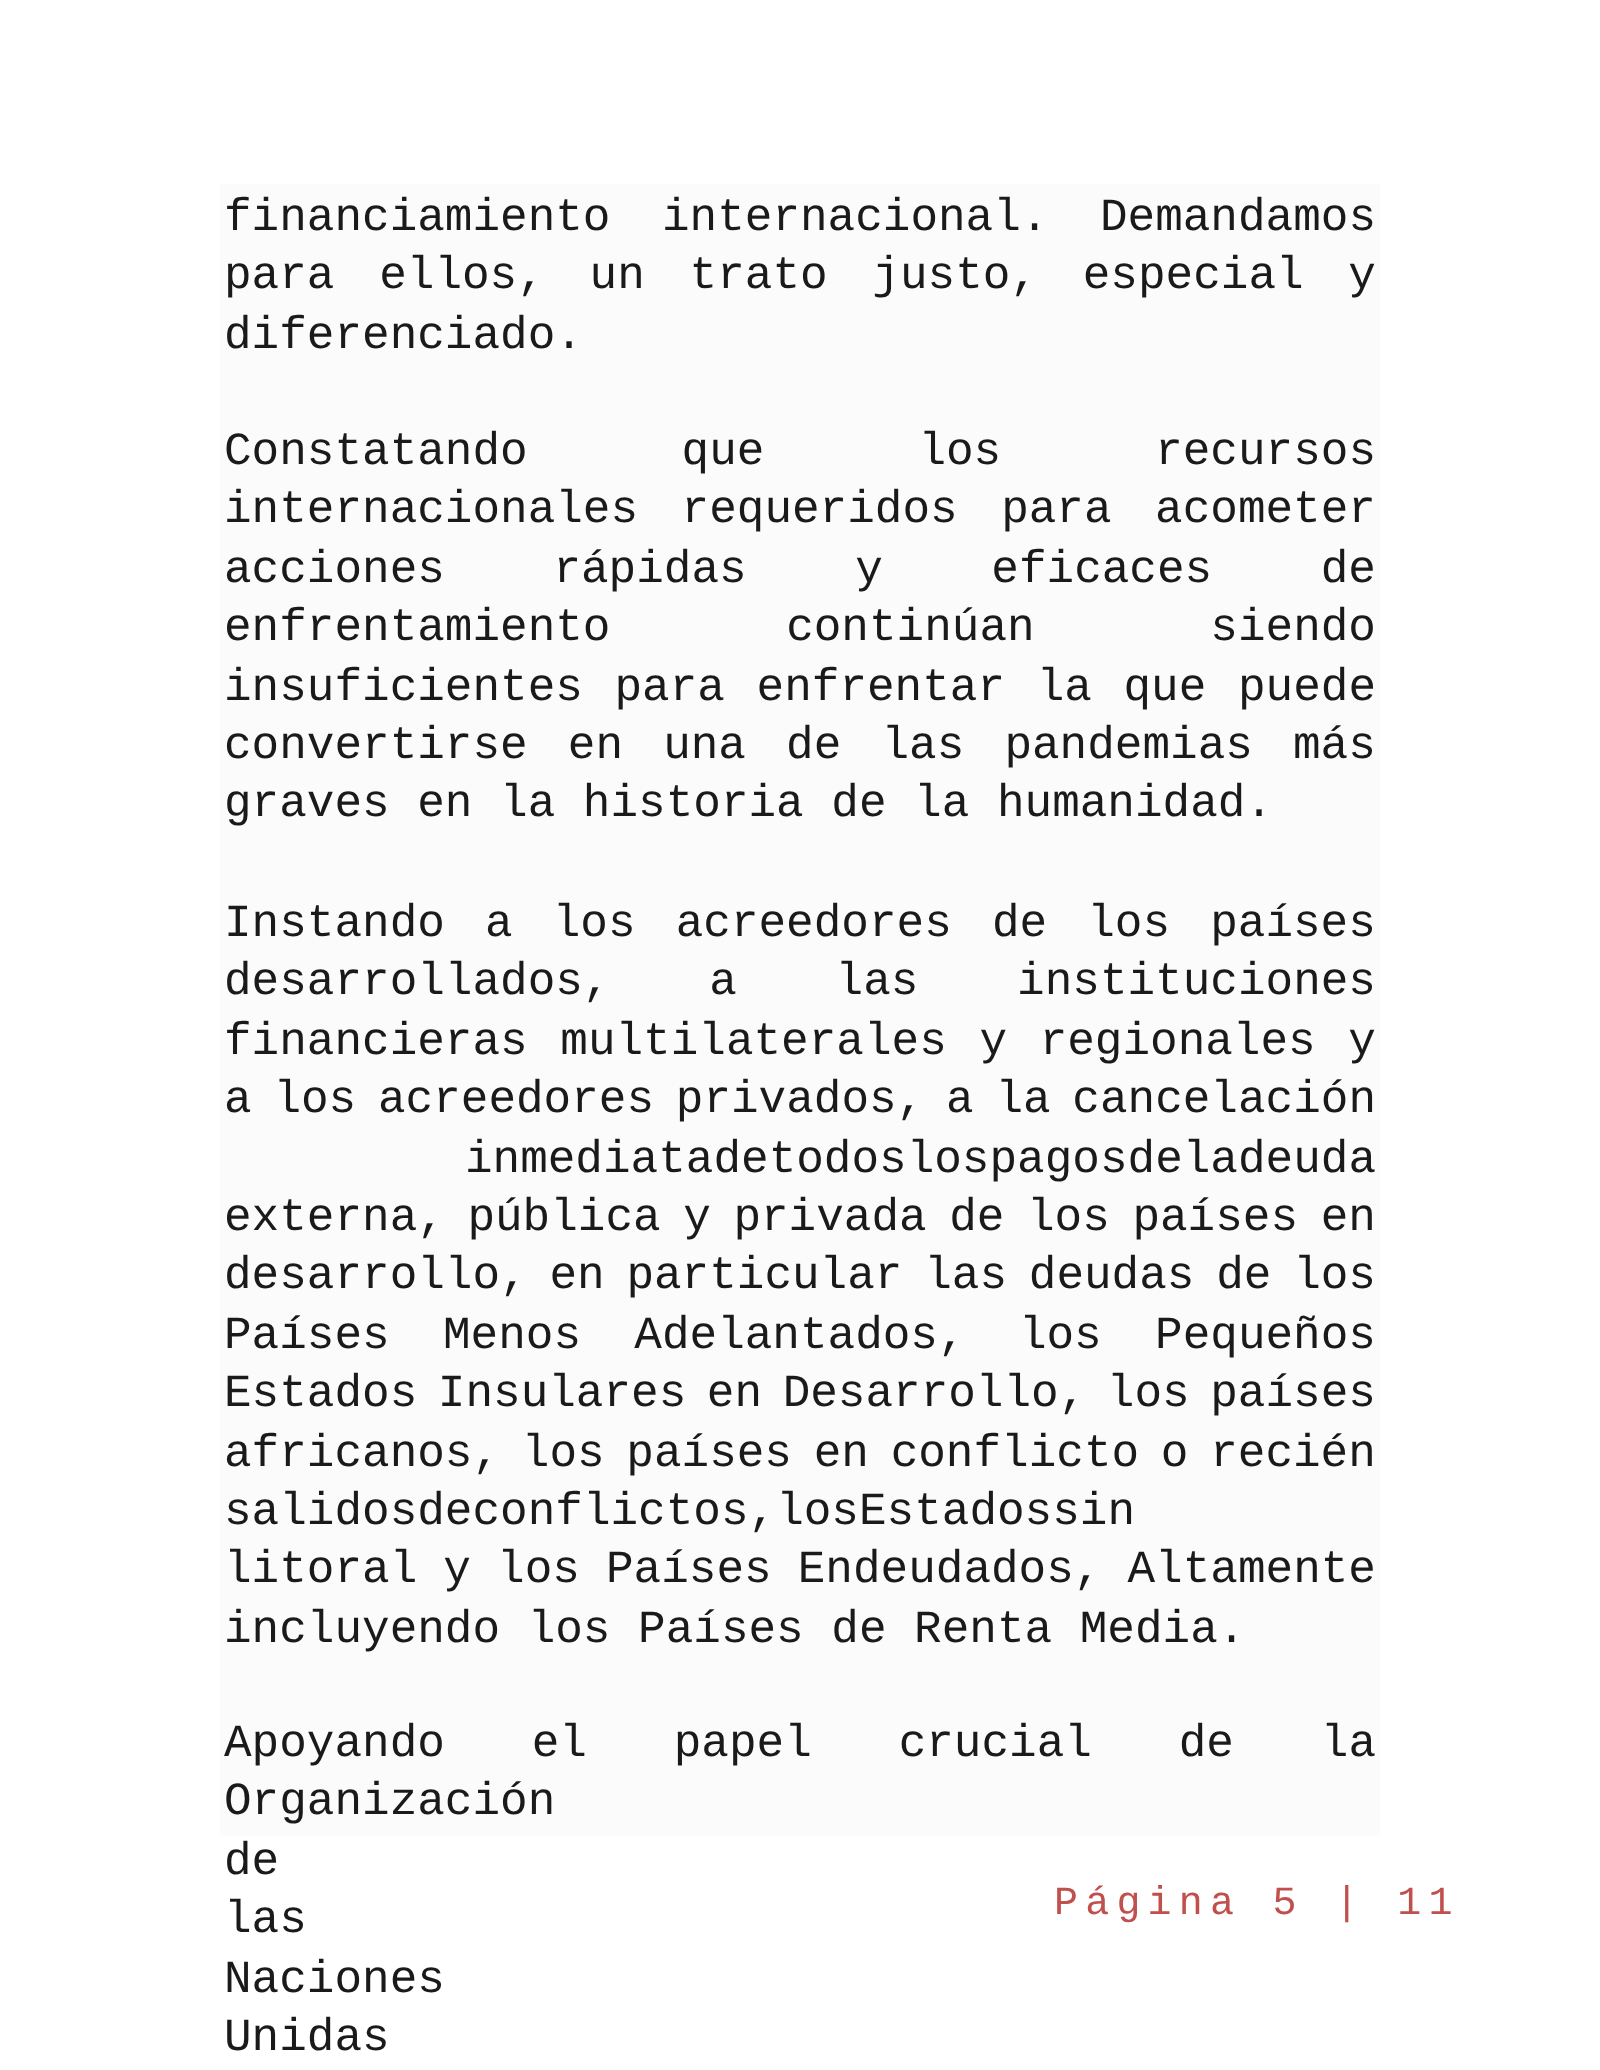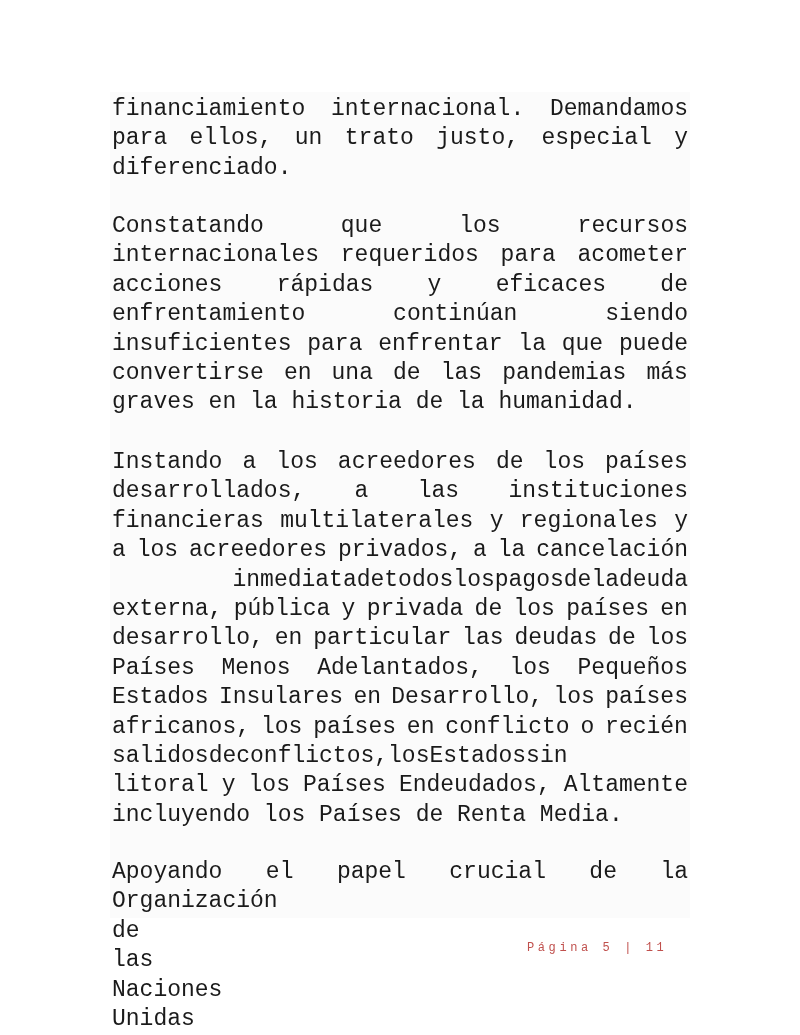--- a/index.html
+++ b/index.html
@@ -49,21 +49,21 @@
       white-space: nowrap;
     }
     .line.last {
       text-align-last: left;
     }
     .footer {
       position: absolute;
       left: 527px;
       top: 941px;
       font-family: "Liberation Mono", "DejaVu Sans Mono", monospace;
-      font-size: 12px;
+      font-size: 20px;
       letter-spacing: 3.6px;
       color: #c0504d;
     }
   </style>
 </head>
 <body>
 
 <div class="page">
   <div class="text-block"></div>
 

